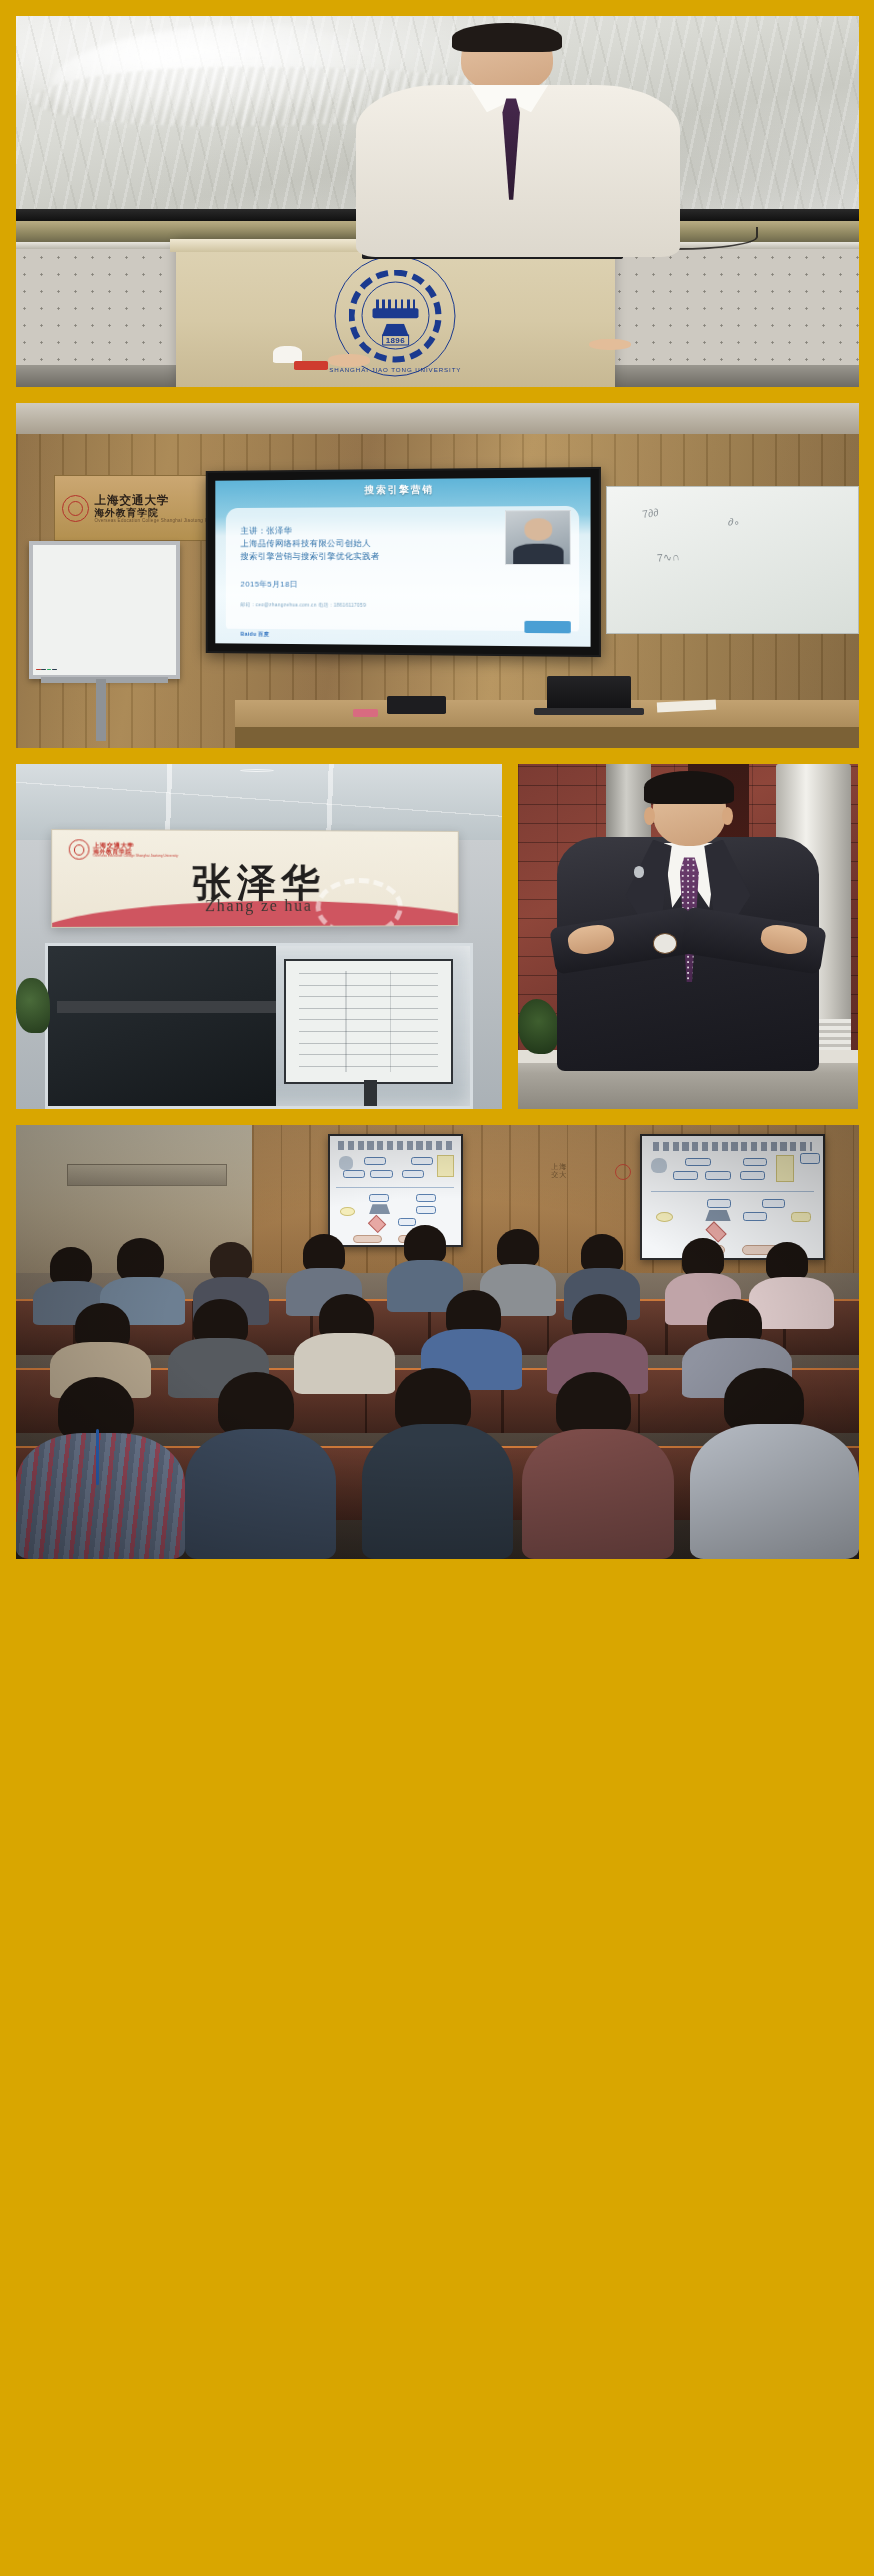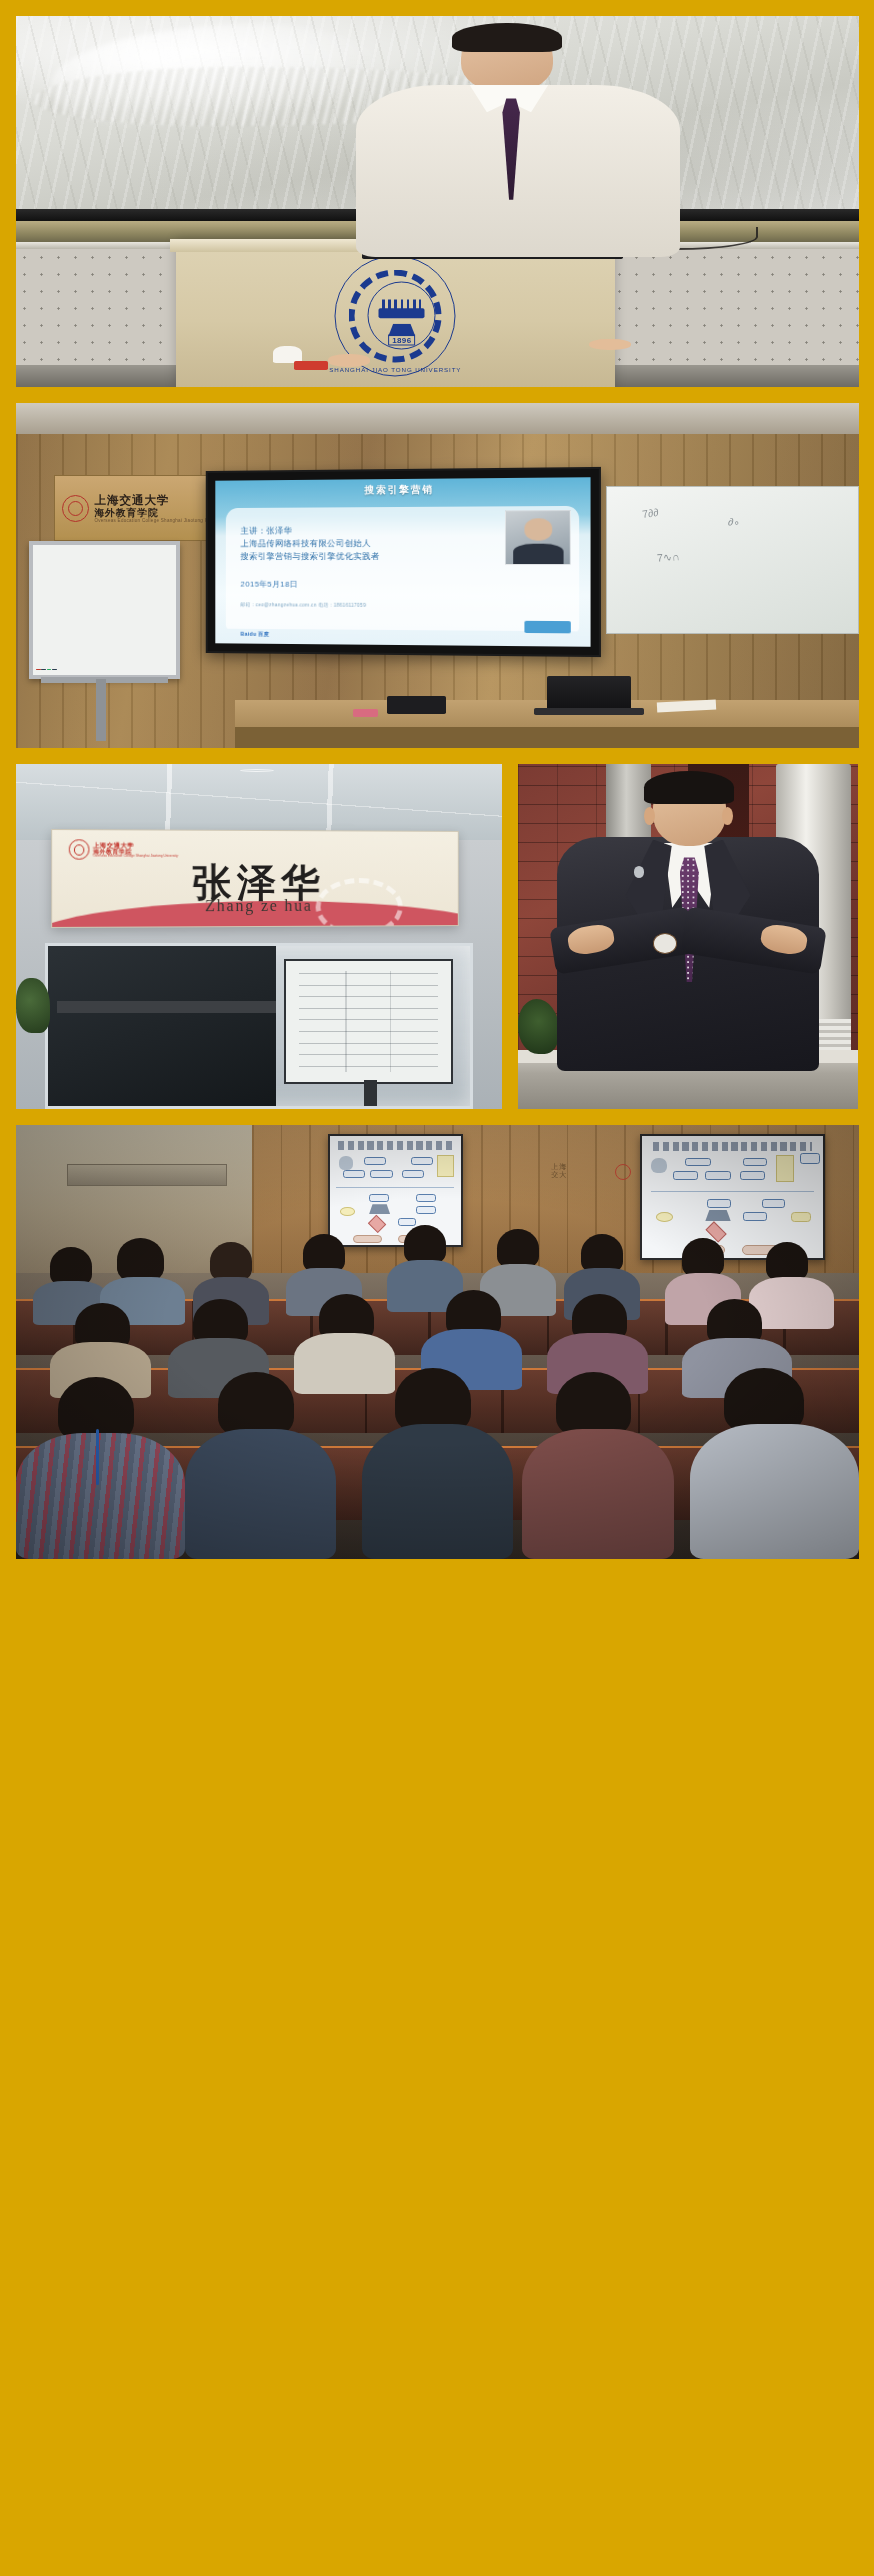--- a/index.html
+++ b/index.html
@@ -86,21 +86,21 @@
   }
   .p1 .seal {
     position:absolute; left:50%; top:52%; transform:translate(-50%,-50%);
     width:121px; height:121px; border-radius:50%;
     border:1.8px solid #1b3a8f;
     display:flex; align-items:center; justify-content:center;
   }
   .p1 .seal-inner {
     width:93px; height:93px; border-radius:50%;
     border:6.2px dashed #1b3a8f;
-    display:flex; align-items:center; justify-content:flex-end;
+    display:flex; align-items:center; justify-content:center;
     position:relative;
   }
   .p1 .seal-core{
     width:68px;height:68px;border-radius:50%;
     border:1.8px solid #1b3a8f;
     display:flex;align-items:flex-end;justify-content:center;
     position:relative;
   }
   .p1 .anvil{
     position:absolute; left:50%; top:46%; transform:translate(-50%,-50%);

